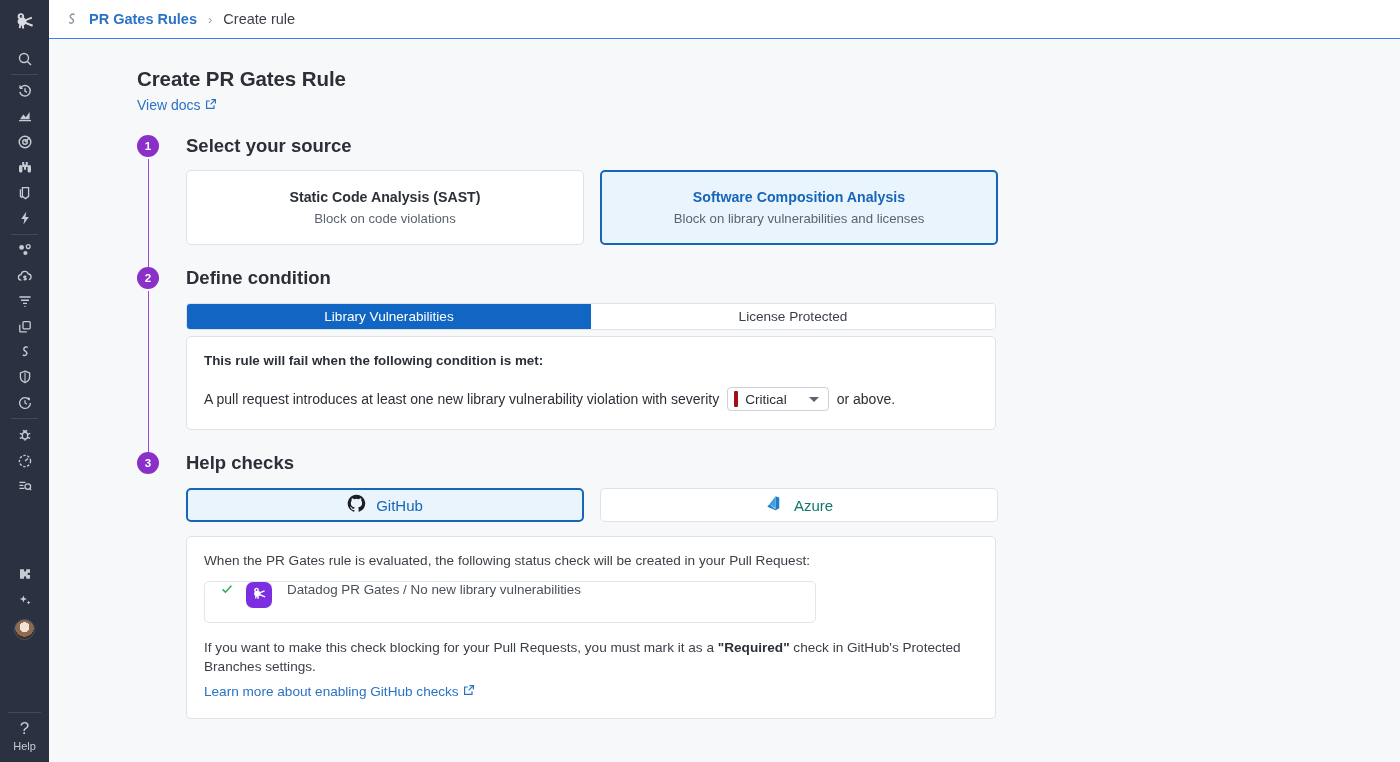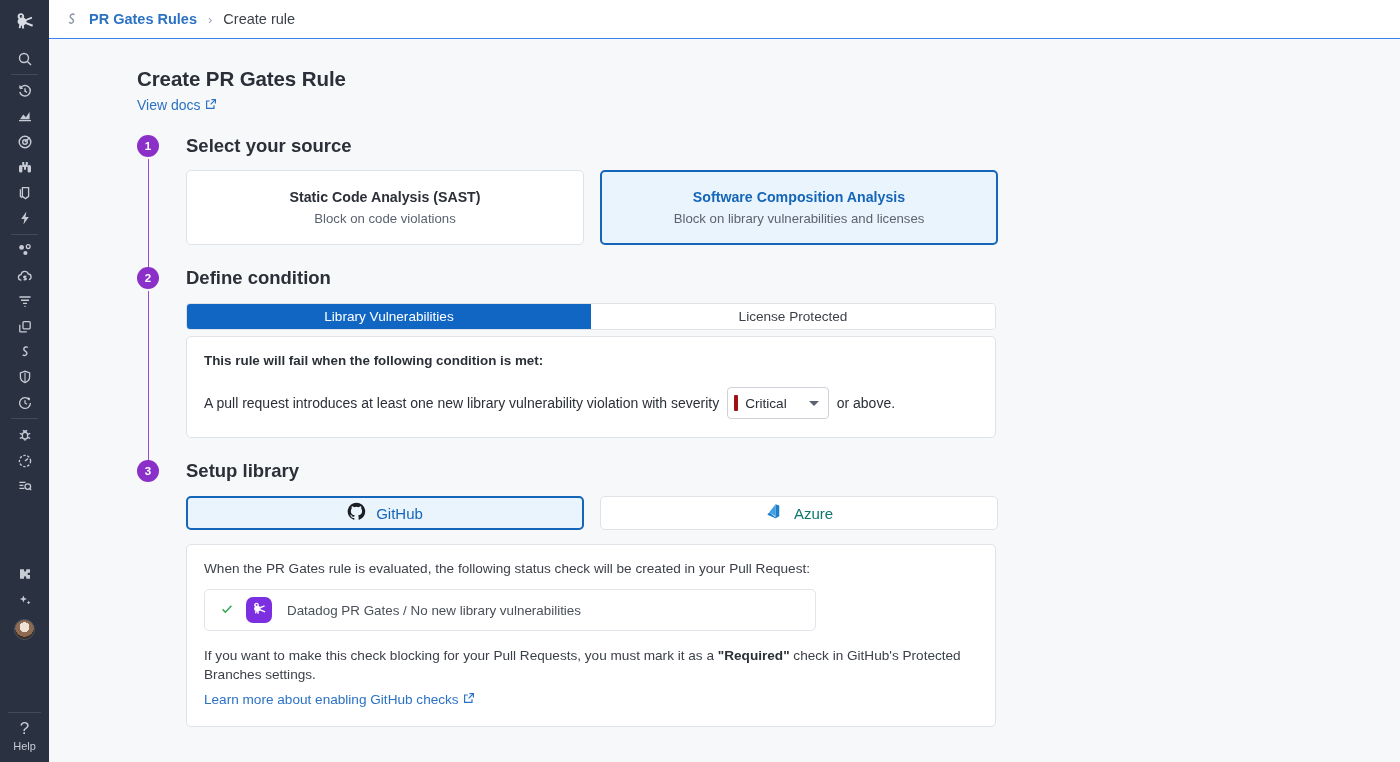--- a/index.html
+++ b/index.html
@@ -114,21 +114,21 @@
 
   .panel {
     width: 810px; background: #ffffff;
     border: 1px solid #dfe3e8; border-radius: 5px;
     margin-top: 6px; padding: 16px 17px 18px;
   }
   .panel-head { font-size: 13.4px; font-weight: bold; color: #2b2f37; }
   .cond-row { display: flex; align-items: center; margin-top: 19px; font-size: 14px; color: #2b2f37; }
   .sev-select {
     display: inline-flex; align-items: center;
-    height: 32px; border: 1px solid #cdd2d9; border-radius: 4px;
+    height: 24px; border: 1px solid #cdd2d9; border-radius: 4px;
     background: #fff; margin: 0 8px; padding: 0 7px 0 0;
   }
   .sev-bar { width: 4px; height: 16px; background: #9e1212; margin: 0 7px 0 6px; border-radius: 1px; }
   .sev-label { font-size: 13.6px; color: #2b2f37; margin-right: 22px; }
   .sev-caret { width: 0; height: 0; border-left: 5px solid transparent; border-right: 5px solid transparent; border-top: 5px solid #5c6370; margin-right: 2px; }
 
   
   .check-card {
     width: 398px; height: 34px;
     background: #ffffff; border: 1px solid #dfe3e8; border-radius: 5px;
@@ -139,21 +139,21 @@
   .check-card.selected .check-label { color: #1566b8; }
 
   .checks-panel {
     width: 810px; background: #ffffff; border: 1px solid #dfe3e8; border-radius: 5px;
     margin-top: 14px; padding: 16px 17px 18px;
   }
   .checks-intro { font-size: 13.6px; color: #3b3f47; }
   .status-row {
     margin-top: 13px; width: 612px; height: 42px;
     border: 1px solid #e2e5e9; border-radius: 5px;
-    display: flex; align-items: center; padding-left: 15px; gap: 12px;
+    display: flex; padding-left: 15px; gap: 12px;
   }
   .check-tick { color: #2fa84f; font-size: 15px; line-height: 1; }
   .dd-badge {
     width: 26px; height: 26px; border-radius: 7px;
     background: #7b2fe0;
     display: flex; align-items: center; justify-content: center;
   }
   .status-text { font-size: 13.4px; color: #4a5059; margin-left: 3px; }
 
   .note { margin-top: 15px; font-size: 13.6px; color: #3b3f47; line-height: 19px; width: 780px; }
@@ -414,21 +414,21 @@
                 <span class="sev-label">Critical</span>
                 <span class="sev-caret"></span>
               </span>
               <span>or above.</span>
             </div>
           </div>
         </section>
 
         <section class="step">
           <div class="step-badge">3</div>
-          <h2 class="step-title">Setup library</h2>
+          <h2 class="step-title">Help checks</h2>
 
           <div class="cards-row" style="margin-top:14px">
             <div class="check-card selected">
               <span>
                 <svg width="19" height="19" viewBox="0 0 16 16" fill="#1b1f23">
                     <path d="M8 .6a7.4 7.4 0 0 0-2.34 14.43c.37.07.5-.16.5-.36v-1.3c-2.06.45-2.5-.99-2.5-.99-.34-.86-.82-1.09-.82-1.09-.67-.46.05-.45.05-.45.74.05 1.13.76 1.13.76.66 1.13 1.73.8 2.15.61.07-.48.26-.81.47-1-1.65-.19-3.38-.82-3.38-3.67 0-.81.29-1.48.76-2-.08-.19-.33-.94.07-1.96 0 0 .62-.2 2.03.76a7.1 7.1 0 0 1 3.7 0c1.4-.96 2.02-.76 2.02-.76.4 1.02.15 1.77.08 1.96.48.52.76 1.19.76 2 0 2.86-1.74 3.48-3.4 3.66.27.23.51.69.51 1.39v2.06c0 .2.13.44.51.36A7.4 7.4 0 0 0 8 .6z"></path>
                   </svg>
               </span>
               <span class="check-label">GitHub</span>
             </div>

